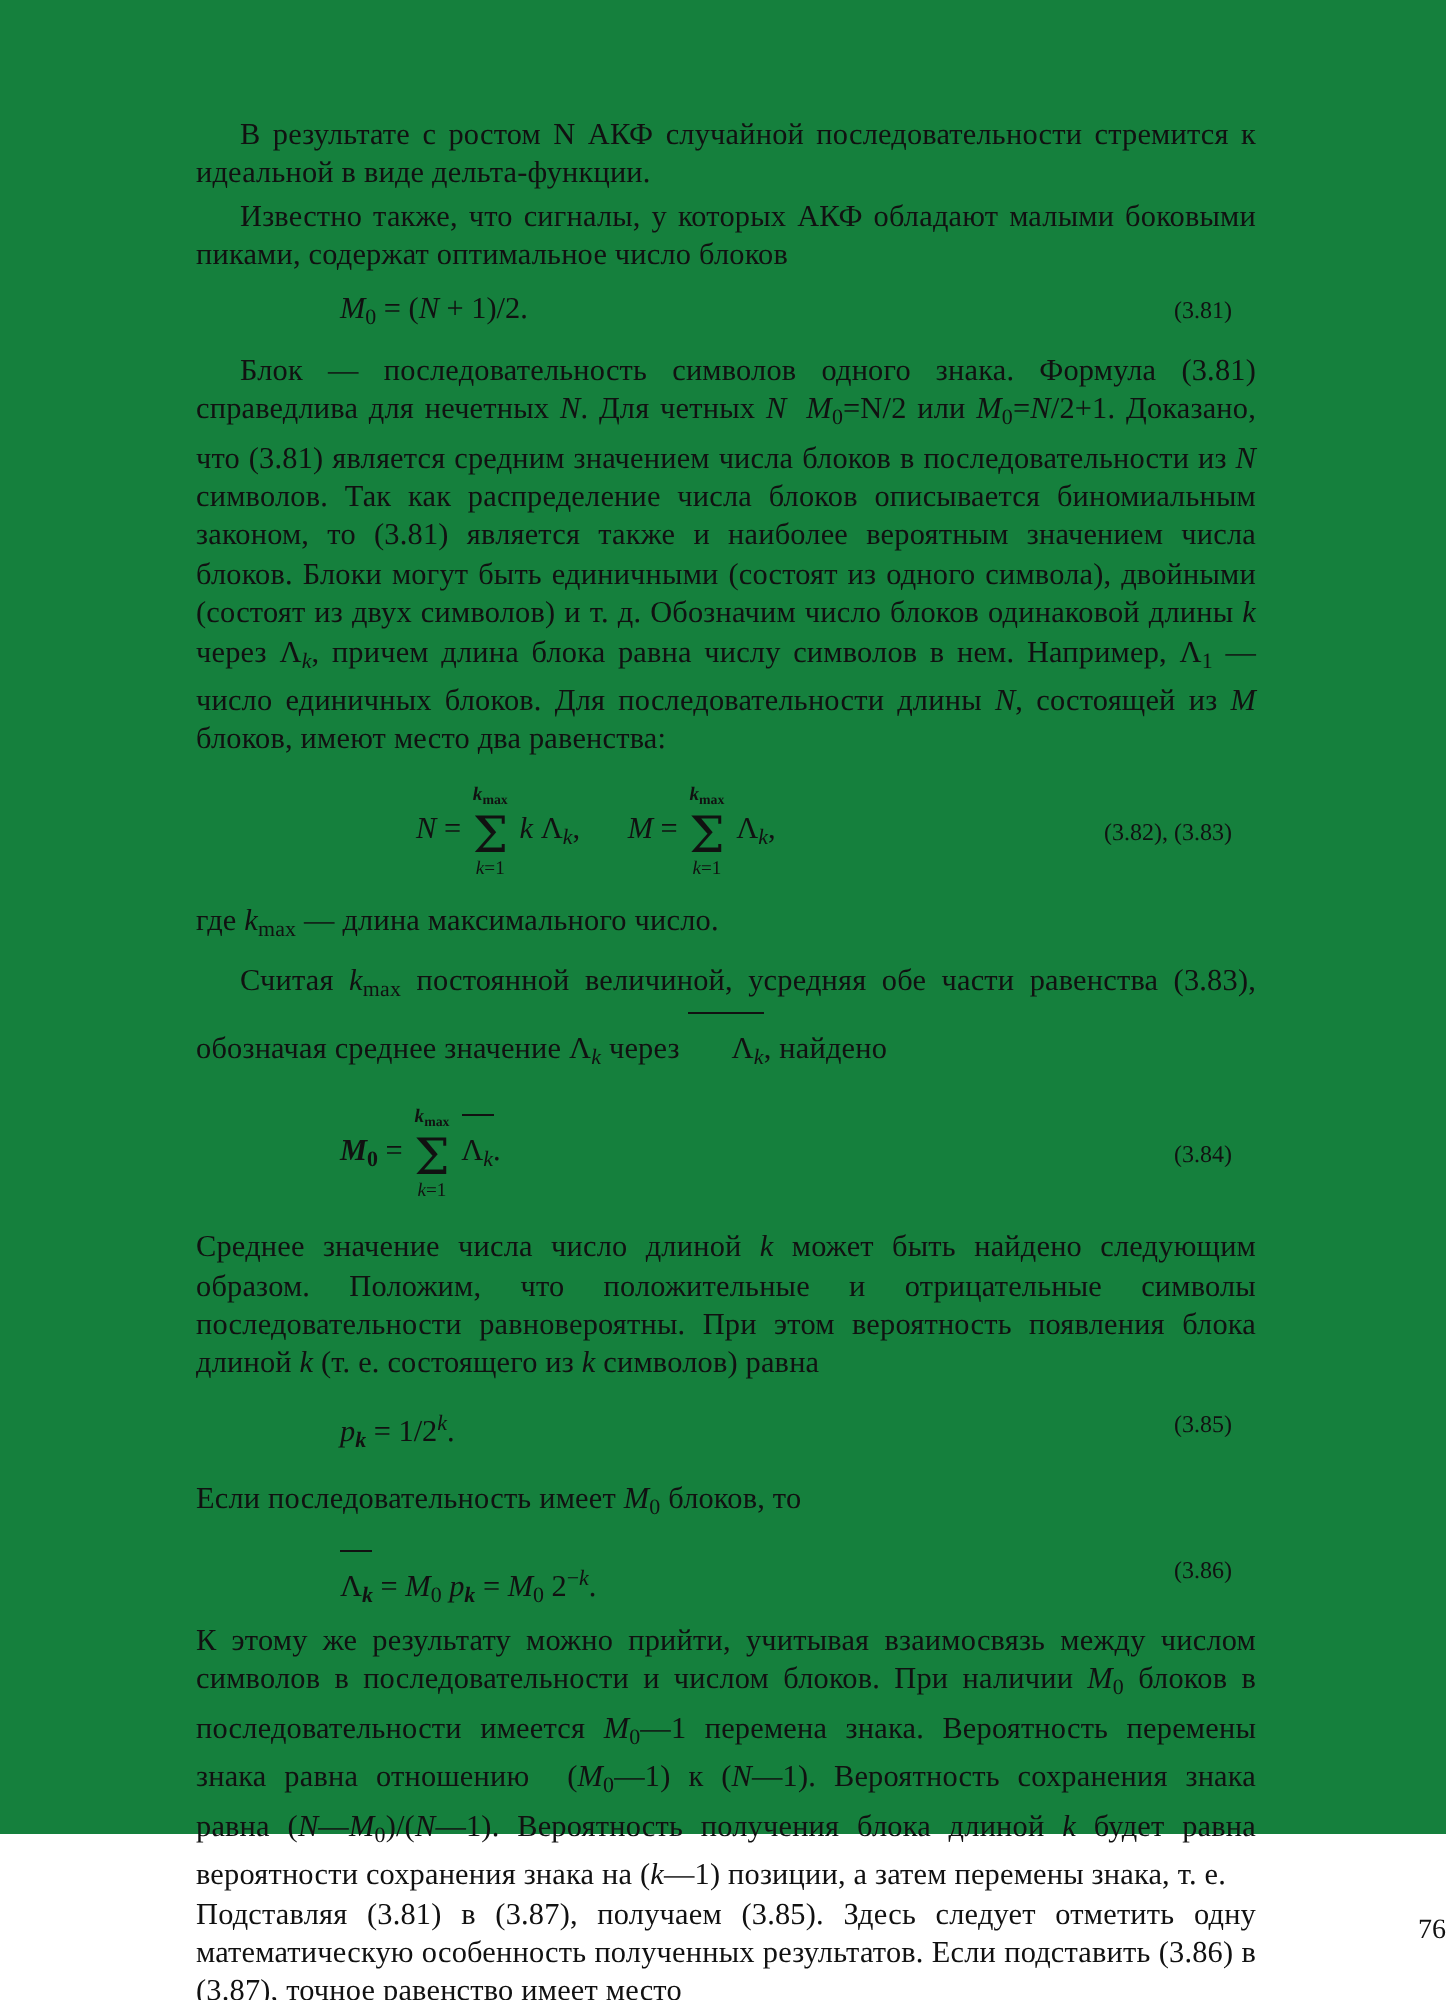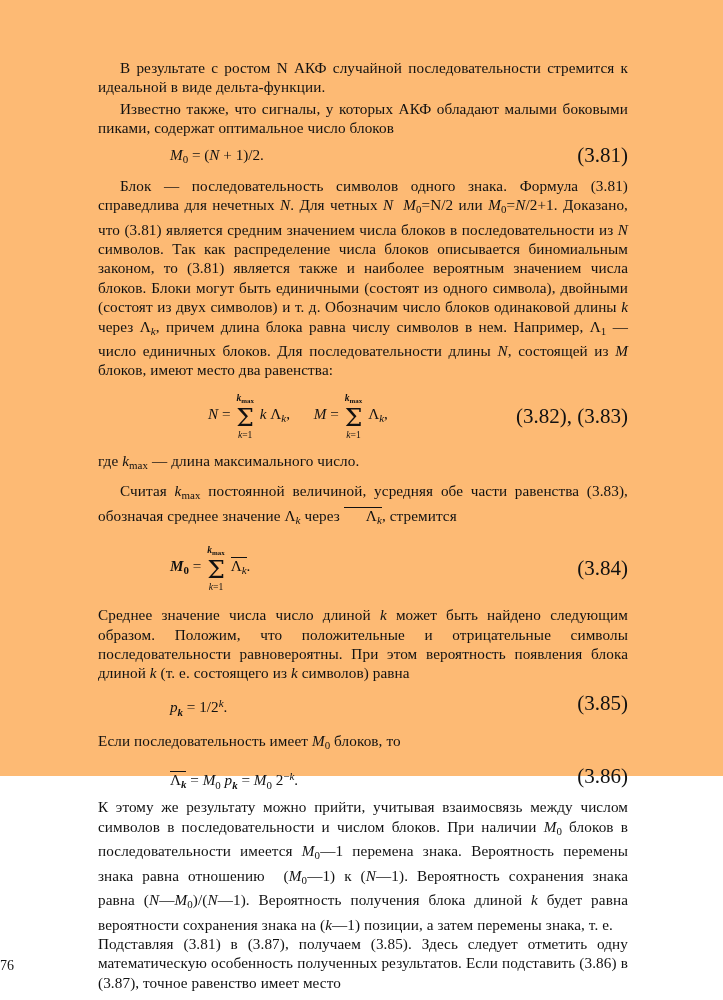--- a/index.html
+++ b/index.html
@@ -12,22 +12,22 @@
     height: 1000px;
     position: relative;
     font-family: "Liberation Serif", "DejaVu Serif", serif;
     color: #111;
     overflow: hidden;
   }
   #page {
     position: absolute;
     left: 0; top: 0;
     width: 723px;
-    height: 776px;
-    background: #fdba74;
+    height: 917px;
+    background: #15803d;
   }
   .content {
     position: absolute;
     left: 98px;
     top: 58px;
     width: 530px;
   }
   p.par {
     margin: 0 0 0 0;
     text-align: justify;
@@ -50,23 +50,23 @@
     line-height: 20px;
     margin: 7px 0 7px 0;
     min-height: 20px;
   }
   .eqbody {
     display: inline-block;
     font-family: "Liberation Serif", "DejaVu Serif", serif;
   }
   .eqnum {
     position: absolute;
-    right: 0;
+    right: 12px;
     top: 0;
-    font-size: 21px;
+    font-size: 12px;
   }
   .ind-2 { padding-left: 72px; }
   .ind-3 { padding-left: 110px; }
 
   i.v { font-style: italic; }
   sub { font-size: 0.72em; vertical-align: -0.28em; }
   sup { font-size: 0.72em; vertical-align: 0.5em; }
 
   .sum {
     display: inline-block;
@@ -91,29 +91,29 @@
   }
   .sum .lim-bot {
     display: block;
     font-size: 9.6px;
     line-height: 10px;
     text-align: center;
   }
   .ovl {
     display: inline-block;
     border-top: 1.2px solid #111;
-    padding-top: 0px;
+    padding-top: 10px;
     line-height: 1.05;
   }
   .page-number {
     position: absolute;
     left: 0;
     right: 0;
     top: 958px;
-    text-align: left;
+    text-align: right;
     font-size: 14px;
     font-family: "Liberation Serif", "DejaVu Serif", serif;
   }
   .nbsp-wide { display: inline-block; width: 10px; }
 </style>
 </head>
 <body>
 
 <div id="page">
   <div class="content">
@@ -144,21 +144,21 @@
         </span>
         Λ<sub><i class="v">k</i></sub>,
       </span>
       <span class="eqnum" style="top:14px;">(3.82), (3.83)</span>
     </div>
 
     <p class="par"><span>где </span><i class="v">k</i><sub>max</sub><span> — длина максимального число.</span></p>
 
     <div class="gap-m"></div>
 
-    <p class="par indent"><span>Считая </span><i class="v">k</i><sub>max</sub><span> постоянной величиной, усредняя обе части равенства (3.83), обозначая среднее значение </span>Λ<sub><i class="v">k</i></sub><span> через </span><span class="ovl">Λ<sub><i class="v">k</i></sub></span><span>, стремится</span></p>
+    <p class="par indent"><span>Считая </span><i class="v">k</i><sub>max</sub><span> постоянной величиной, усредняя обе части равенства (3.83), обозначая среднее значение </span>Λ<sub><i class="v">k</i></sub><span> через </span><span class="ovl">Λ<sub><i class="v">k</i></sub></span><span>, найдено</span></p>
 
     <div class="eqrow" style="margin-top:14px; margin-bottom:14px;">
       <span class="eqbody ind-2"><b><i class="v">M</i><sub>0</sub></b> =
         <span class="sum">
           <span class="lim-top"><i class="v">k</i><sub>max</sub></span>
           <span class="sig">Σ</span>
           <span class="lim-bot"><i class="v">k</i>=1</span>
         </span>
         <span class="ovl">Λ<sub><i class="v">k</i></sub></span>.
       </span>

